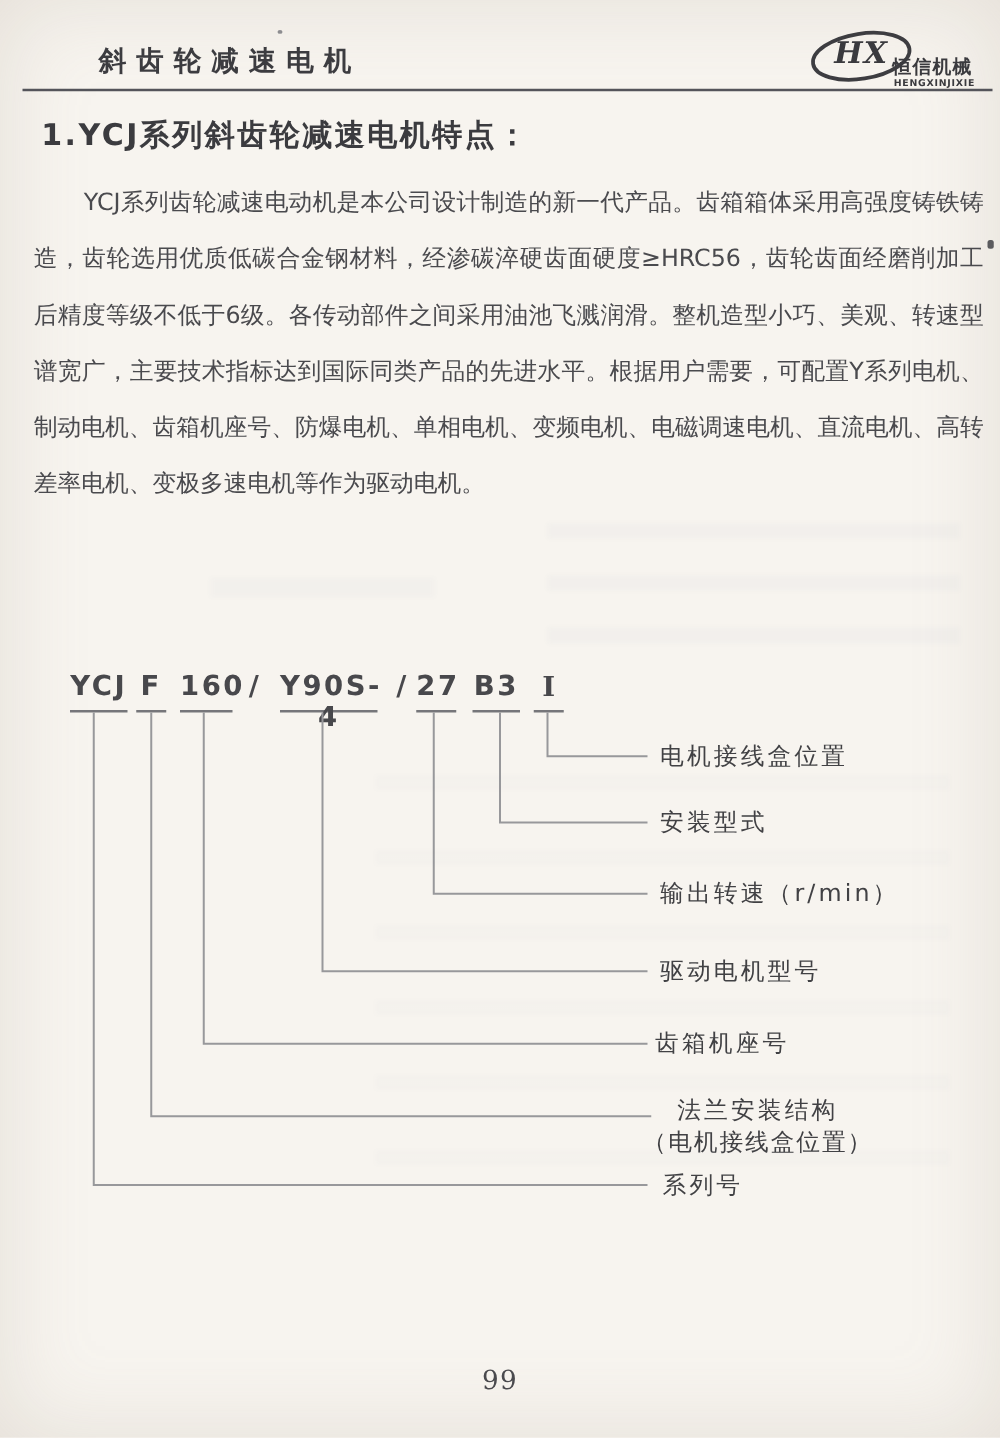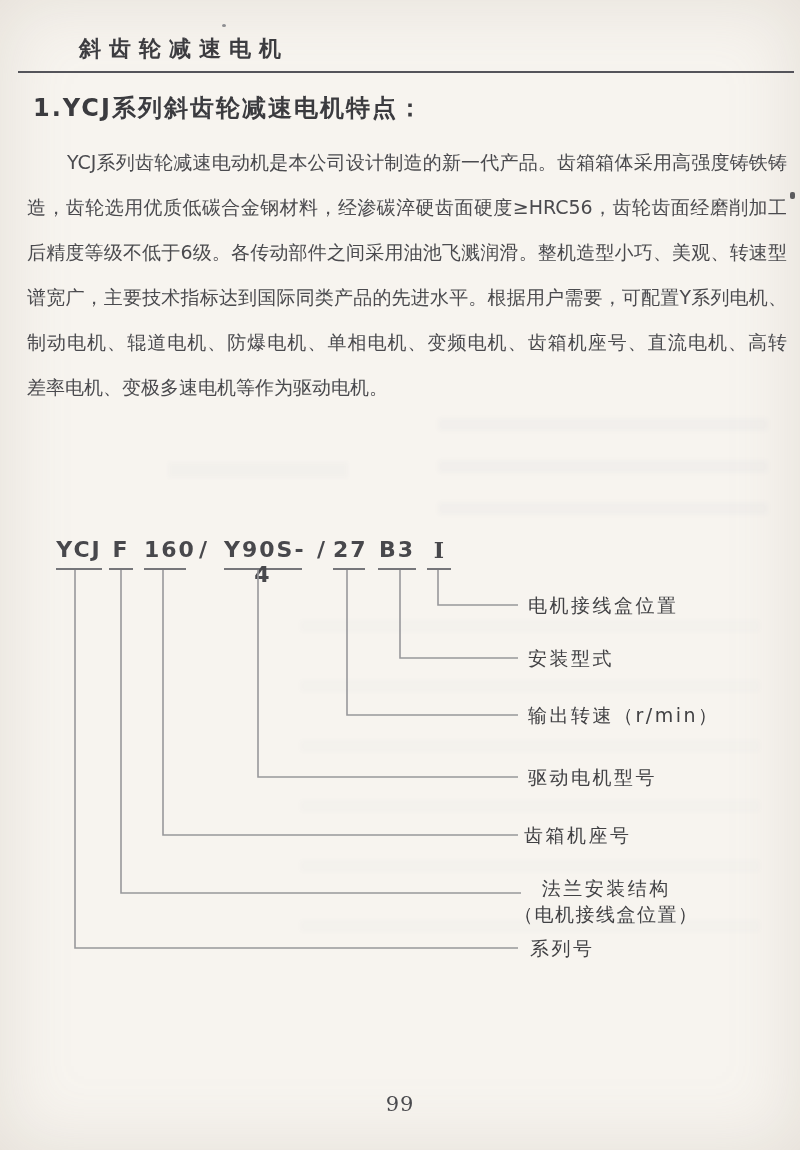--- a/index.html
+++ b/index.html
@@ -87,29 +87,37 @@
   .speck-b{position:absolute;left:790px;top:192px;width:5px;height:7px;background:#5b5b5e;border-radius:2px;}
 </style>
 </head>
 <body>
 
 <div class="page">
 
   <div class="hd-title">斜齿轮减速电机</div>
   <div class="hd-rule"></div>
 
+  <div class="logo">
+    <svg class="logo-ellipse" width="86" height="46" viewBox="0 0 86 46">
+      <ellipse cx="43" cy="23" rx="39" ry="18" fill="none" stroke="#3d3d41" stroke-width="3" transform="rotate(-9 43 23)"></ellipse>
+    </svg>
+    <span class="logo-hx">HX</span>
+    <span class="logo-cn">恒信机械</span>
+    <span class="logo-en">HENGXINJIXIE</span>
+  </div>
 
   <h2 class="sec-h sec1-h">1.YCJ系列斜齿轮减速电机特点：</h2>
 
   <div class="para">
     <div class="jline indent">YCJ系列齿轮减速电动机是本公司设计制造的新一代产品。齿箱箱体采用高强度铸铁铸</div>
     <div class="jline">造，齿轮选用优质低碳合金钢材料，经渗碳淬硬齿面硬度≥HRC56，齿轮齿面经磨削加工</div>
     <div class="jline">后精度等级不低于6级。各传动部件之间采用油池飞溅润滑。整机造型小巧、美观、转速型</div>
     <div class="jline">谱宽广，主要技术指标达到国际同类产品的先进水平。根据用户需要，可配置Y系列电机、</div>
-    <div class="jline">制动电机、辊道电机、防爆电机、单相电机、变频电机、齿箱机座号、直流电机、高转</div>
+    <div class="jline">制动电机、齿箱机座号、防爆电机、单相电机、变频电机、电磁调速电机、直流电机、高转</div>
     <div class="jline last">差率电机、变极多速电机等作为驱动电机。</div>
   </div>
 
 
   <span class="seg s0">YCJ</span>
   <span class="seg s1">F</span>
   <span class="seg s2">160</span>
   <span class="seg slash s3">/</span>
   <span class="seg s4">Y90S-4</span>
   <span class="seg slash s5">/</span>

